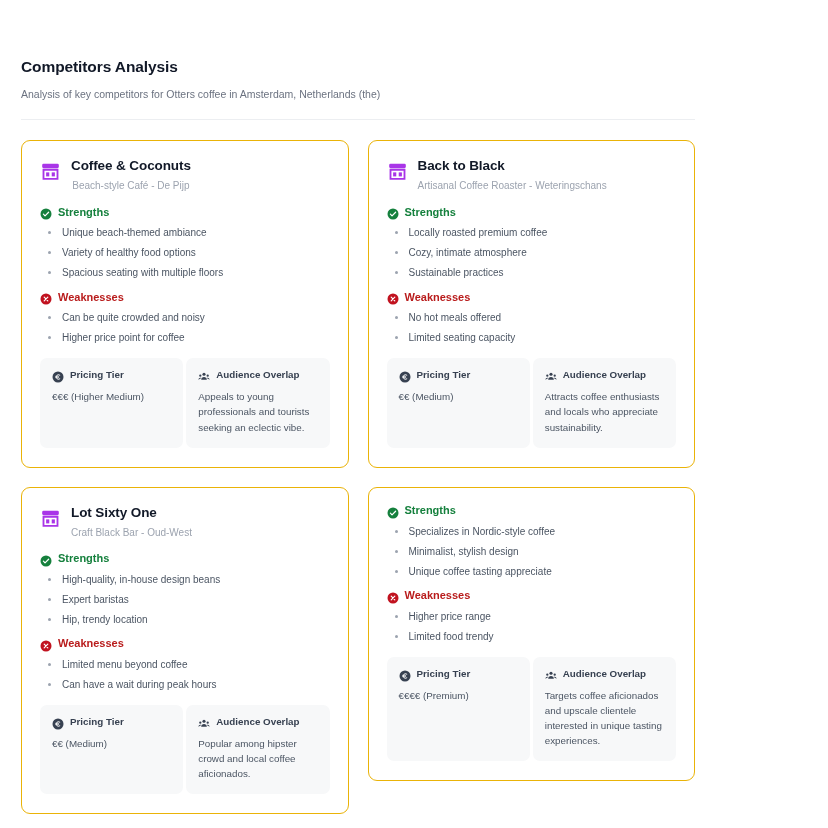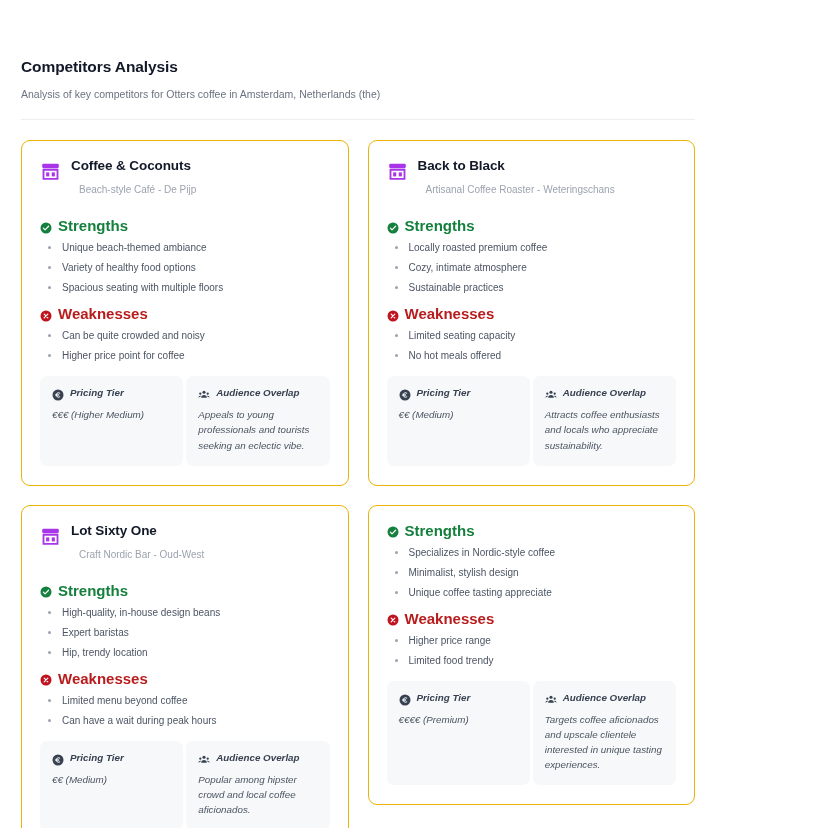--- a/index.html
+++ b/index.html
@@ -88,36 +88,36 @@
     font-weight: bold;
     color: #111827;
     line-height: 1.25;
     margin: 0 0 4px 0;
     letter-spacing: -0.1px;
   }
   .card-sub {
     font-size: 10px;
     color: #9ca3af;
     line-height: 1.3;
-    margin: 8px;
+    margin: 0;
     text-align: center;
   }
 
   
   .section {
     margin-bottom: 12px;
   }
   .section-head {
     display: flex;
     align-items: center;
     gap: 6px;
     margin-bottom: 8px;
   }
   .section-label {
-    font-size: 15px;
+    font-size: 11px;
     font-weight: bold;
     line-height: 1;
   }
   .section-strengths .section-label { color: #15803d; }
   .section-weaknesses .section-label { color: #b91c1c; }
 
   .badge-icon {
     flex: 0 0 auto;
     width: 12px;
     height: 12px;
@@ -149,21 +149,20 @@
     background: #9ca3af;
   }
 
   
   .card-foot {
     display: grid;
     grid-template-columns: 1fr 1fr;
     gap: 3px;
     margin-top: 14px;
     align-items: stretch;
-    font-style: italic;
   }
   .foot-box {
     background: #f7f8f9;
     border-radius: 7px;
     padding: 11px 12px 13px 12px;
     box-sizing: border-box;
   }
   .foot-head {
     display: flex;
     align-items: center;
@@ -324,22 +323,22 @@
       <div class="section-head">
         <span class="badge-icon">
           <svg viewBox="0 0 24 24" width="12" height="12" aria-hidden="true">
             <circle cx="12" cy="12" r="11" fill="#c1121f"></circle>
             <path d="M8.4 8.4l7.2 7.2M15.6 8.4l-7.2 7.2" fill="none" stroke="#ffffff" stroke-width="2.4" stroke-linecap="round"></path>
           </svg>
         </span>
         <span class="section-label">Weaknesses</span>
       </div>
       <ul class="bullets">
+            <li>No hot meals offered</li>
             <li>Limited seating capacity</li>
-            <li>No hot meals offered</li>
           </ul>
     </div>
 
     <div class="card-foot">
       <div class="foot-box">
         <div class="foot-head">
           <span class="foot-icon">
             <svg viewBox="0 0 24 24" width="12" height="12" aria-hidden="true">
               <circle cx="12" cy="12" r="11" fill="#374151"></circle>
               <path d="M15.6 8.2a4.6 4.6 0 1 0 0 7.6" fill="none" stroke="#ffffff" stroke-width="1.9" stroke-linecap="round"></path>
@@ -377,21 +376,21 @@
       <span class="store-icon">
         <svg viewBox="0 0 24 24" width="21" height="21" aria-hidden="true">
           <rect x="2.5" y="3" width="19" height="5.2" rx="1.6" fill="#a935e8"></rect>
           <path d="M4 10h16v10.5H4z" fill="none" stroke="#a935e8" stroke-width="2.1"></path>
           <rect x="7" y="13" width="3.6" height="4.6" fill="#a935e8"></rect>
           <rect x="13.4" y="13" width="3.6" height="4.6" fill="#a935e8"></rect>
         </svg>
       </span>
       <div class="card-head-text">
         <div class="card-title">Lot Sixty One</div>
-        <div class="card-sub">Craft Nordic Bar - Oud-West</div>
+        <div class="card-sub">Craft Black Bar - Oud-West</div>
       </div>
     </div>
 
     <div class="section section-strengths">
       <div class="section-head">
         <span class="badge-icon">
           <svg viewBox="0 0 24 24" width="12" height="12" aria-hidden="true">
             <circle cx="12" cy="12" r="11" fill="#15803d"></circle>
             <path d="M6.8 12.3l3.3 3.3 7.1-7.1" fill="none" stroke="#ffffff" stroke-width="2.4" stroke-linecap="round" stroke-linejoin="round"></path>
           </svg>

